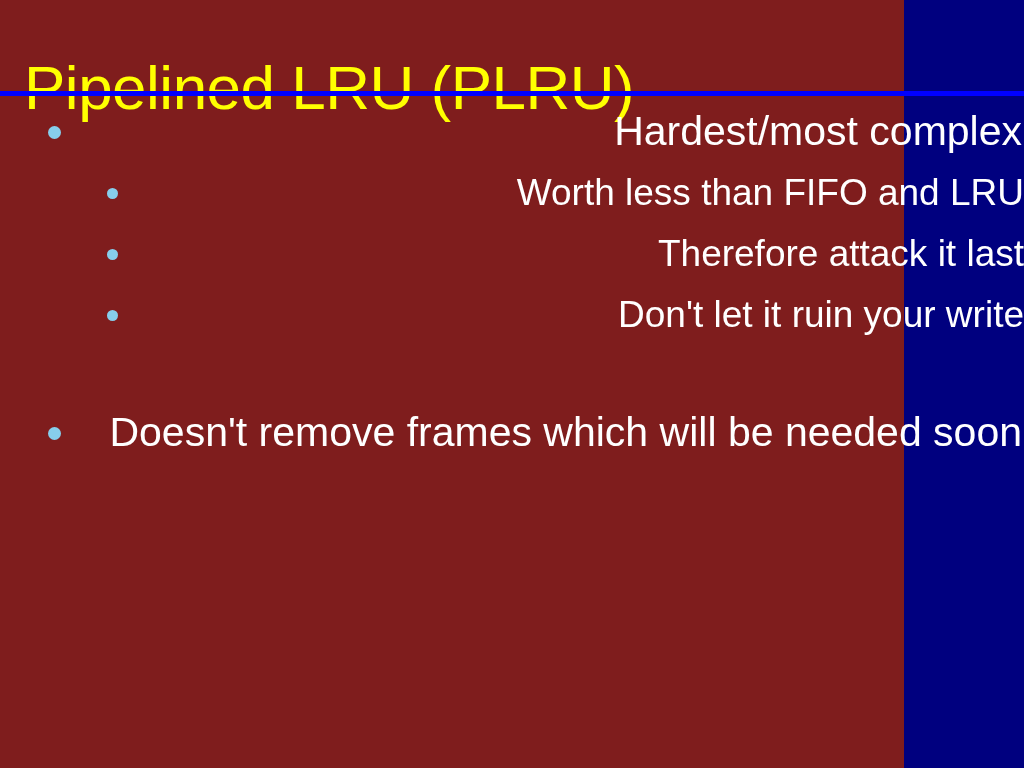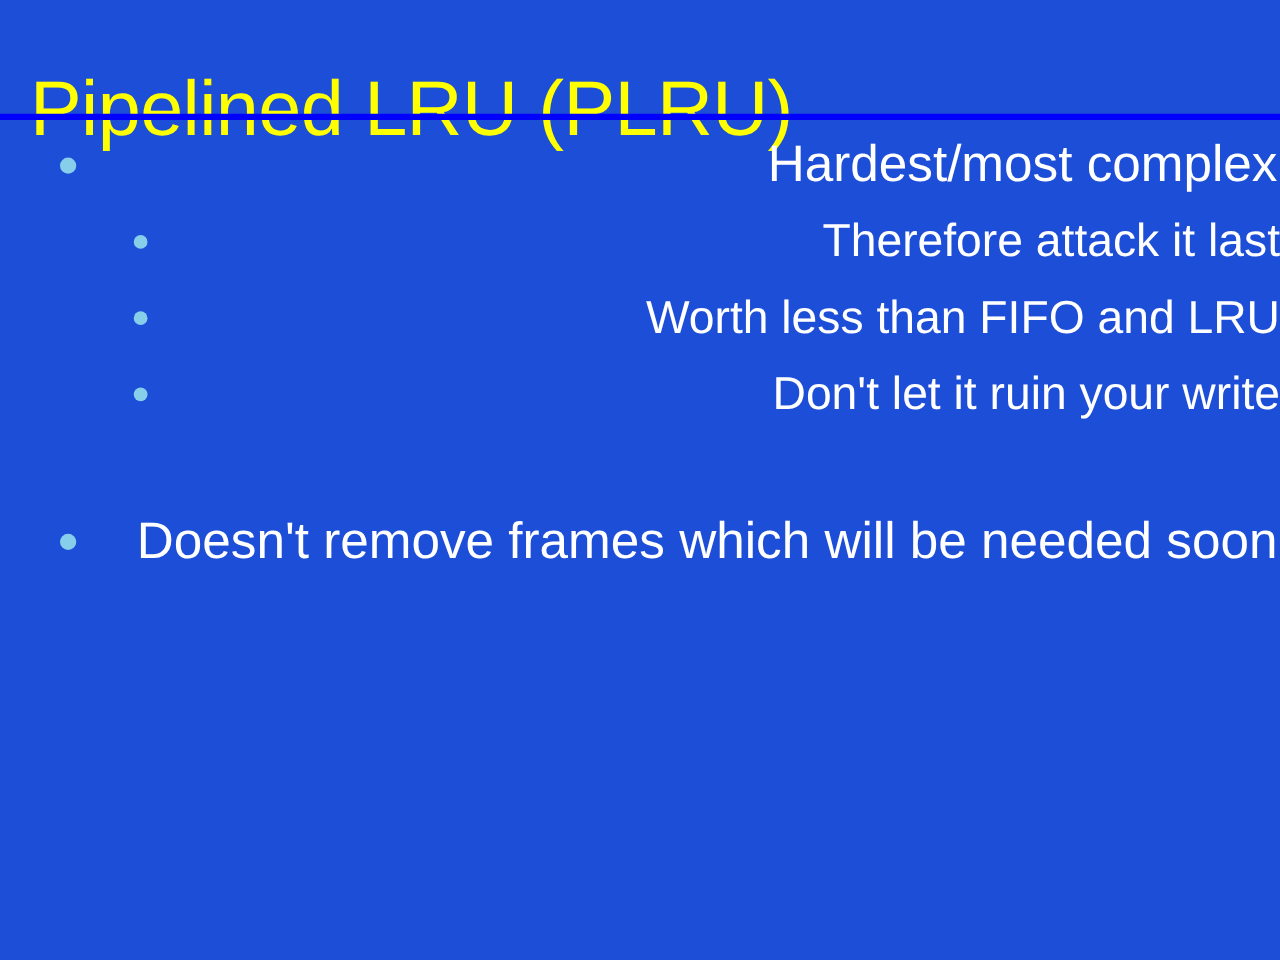--- a/index.html
+++ b/index.html
@@ -11,23 +11,23 @@
     width: 1024px;
     height: 768px;
     overflow: hidden;
     background: #00007f;
     font-family: "Liberation Sans", sans-serif;
     -webkit-font-smoothing: antialiased;
   }
 
   .slide {
     position: relative;
-    width: 1024px;
+    width: 904px;
     height: 768px;
-    background: #1d4ed8;
+    background: #7f1d1d;
     box-sizing: border-box;
   }
 
   
   .slide-title {
     position: absolute;
     left: 24px;
     top: 4px;
     width: 976px;
     height: 84px;
@@ -137,26 +137,26 @@
       <li class="bullet level1">
         <span class="dot"></span>
         <span class="bullet-text">Hardest/most complex</span>
       </li>
 
       <li>
         <ul class="sub-list">
 
           <li class="bullet level2">
             <span class="dot"></span>
-            <span class="bullet-text">Therefore attack it last</span>
+            <span class="bullet-text">Worth less than FIFO and LRU</span>
           </li>
 
           <li class="bullet level2">
             <span class="dot"></span>
-            <span class="bullet-text">Worth less than FIFO and LRU</span>
+            <span class="bullet-text">Therefore attack it last</span>
           </li>
 
           <li class="bullet level2">
             <span class="dot"></span>
             <span class="bullet-text">Don't let it ruin your write</span>
           </li>
 
         </ul>
       </li>
     </ul>

